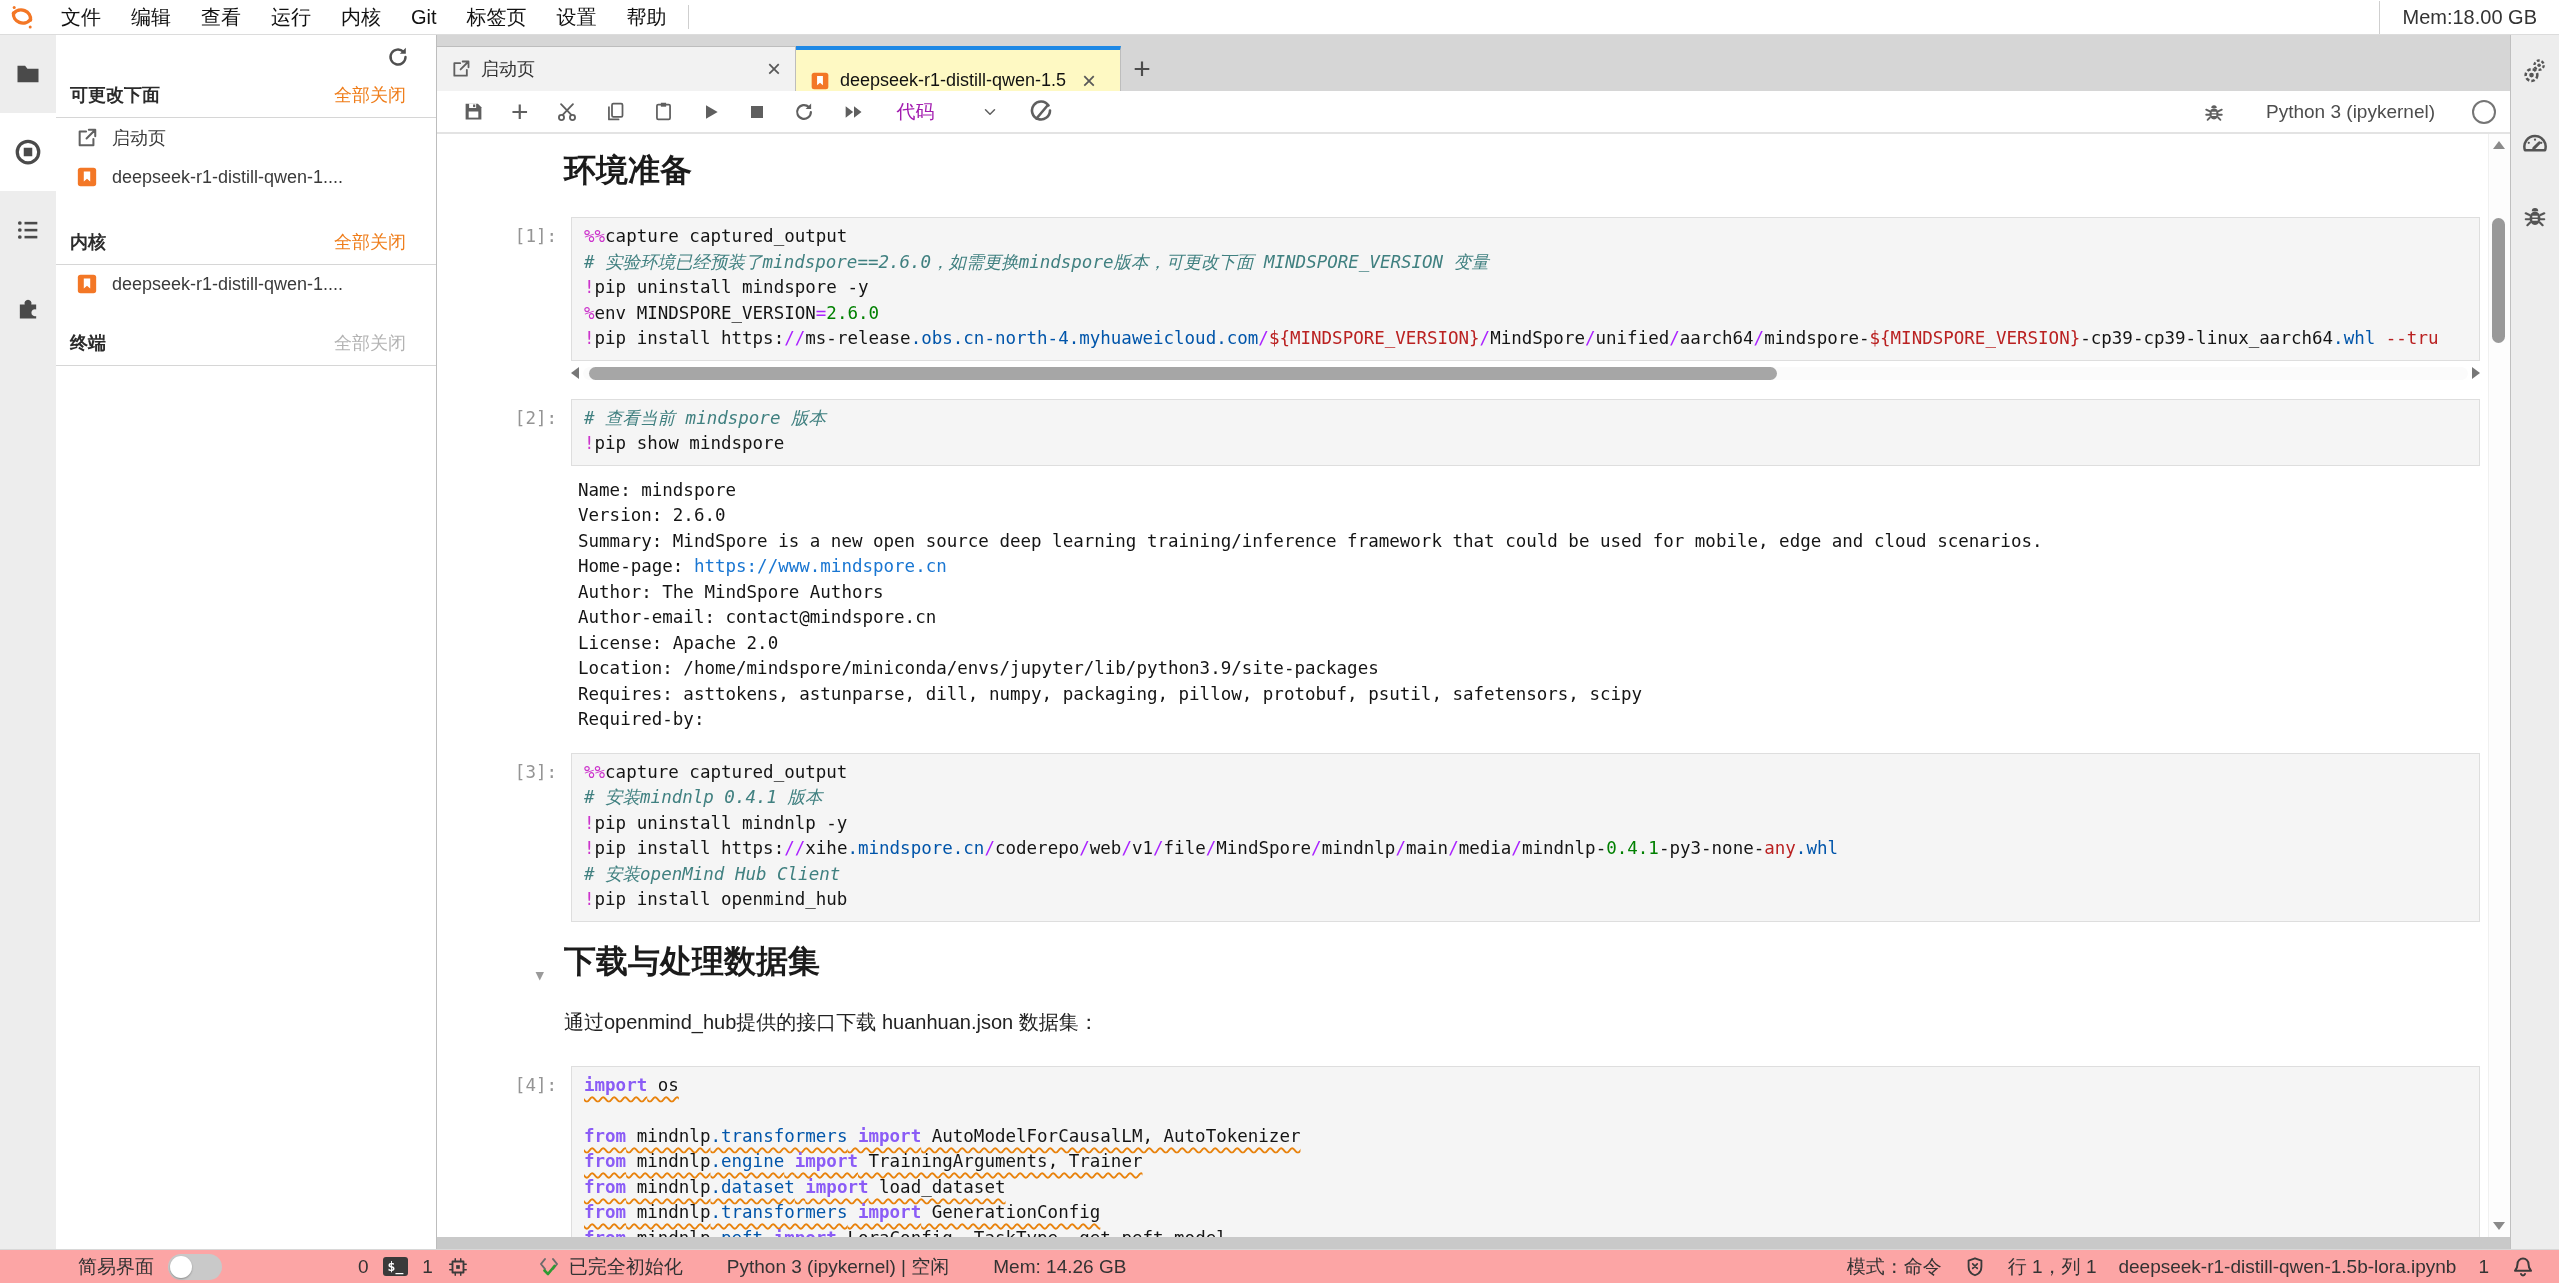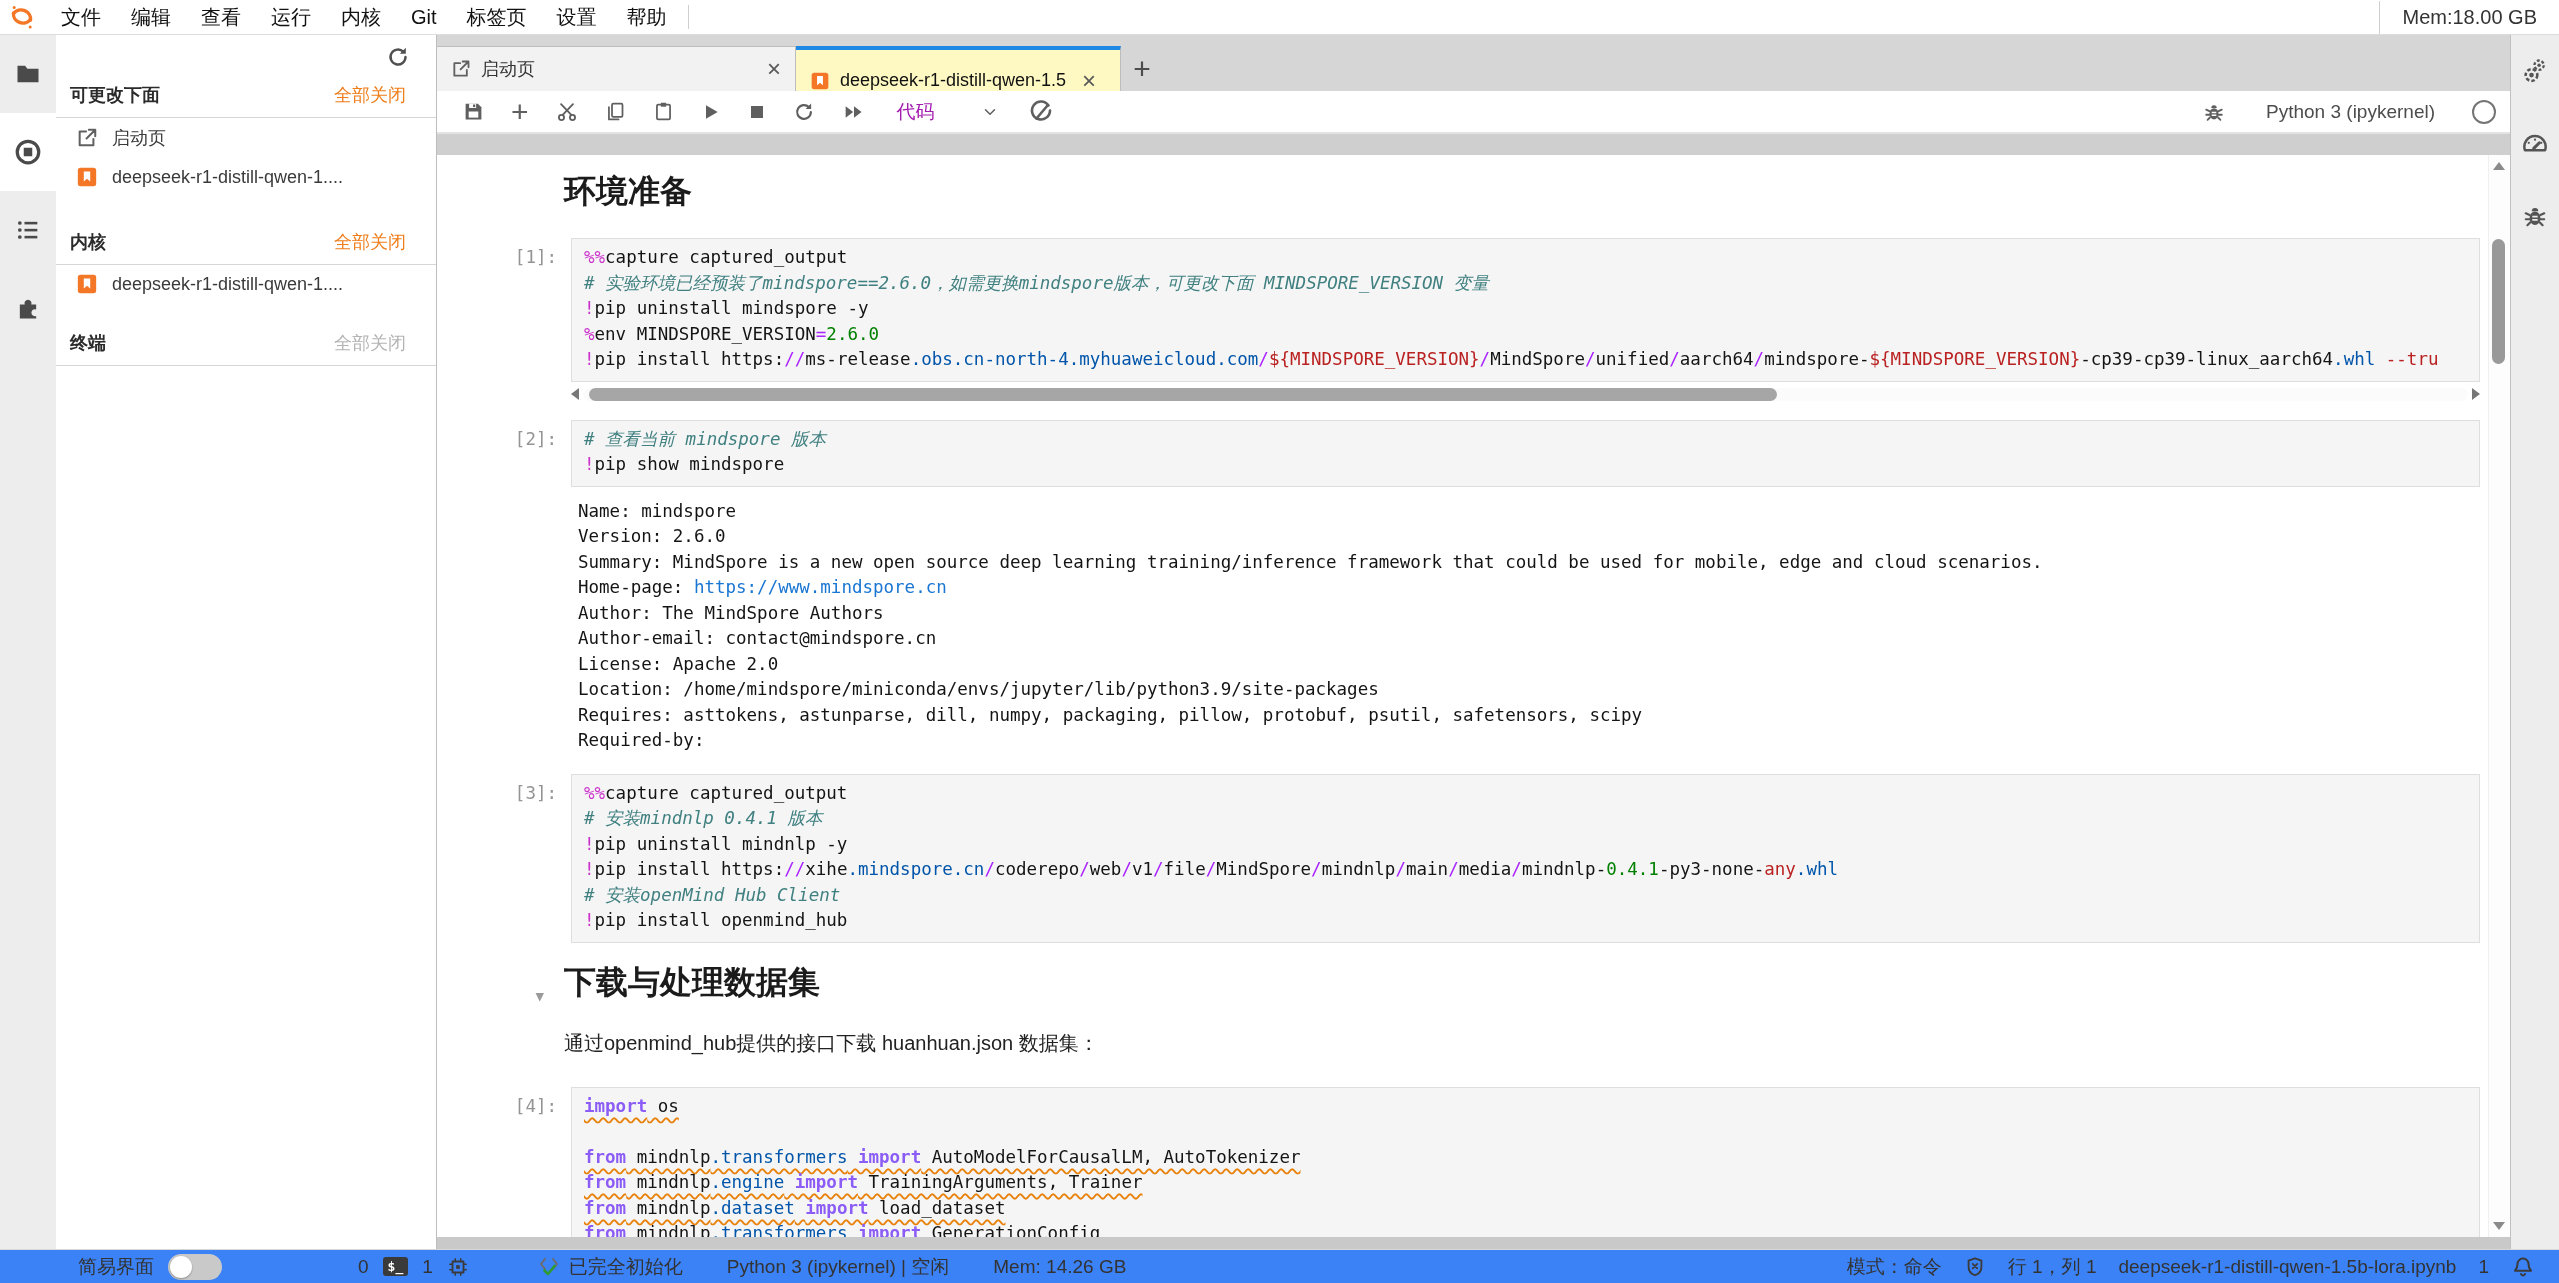--- a/index.html
+++ b/index.html
@@ -50,21 +50,21 @@
            font-size:30px;color:#4d4d4d;font-weight:300;}
 
   .toolbar{height:41px;background:#fff;border-bottom:2px solid #e3e3e3;display:flex;
            align-items:center;padding:0 14px 0 26px;gap:27px;}
   .tbtn{display:flex;align-items:center;justify-content:center;}
   .celltype{display:flex;align-items:center;gap:46px;font-size:19px;color:#a21caf;padding:2px 4px;}
   .tb-spacer{flex:1;}
   .kernel-name{font-size:19px;color:#4d4d4d;margin:0 10px 0 14px;}
   .kstatus{width:20px;height:20px;border:2px solid #757575;border-radius:50%;}
 
-  .body-row{flex:1;min-height:0;display:flex;background:#fff;margin-top:21px;}
+  .body-row{flex:1;min-height:0;display:flex;background:#fff;}
   .nb-content{flex:1;min-width:0;overflow:hidden;padding-right:8px;background:#fff;}
   .dockbottom{height:13px;background:#c9c9c9;}
 
   
   .vscroll{width:21px;background:#fdfdfd;border-left:1px solid #f0f0f0;position:relative;}
   .vs-up{position:absolute;top:7px;left:4px;width:0;height:0;
          border-left:6px solid transparent;border-right:6px solid transparent;
          border-bottom:8px solid #8a8a8a;}
   .vs-dn{position:absolute;bottom:7px;left:4px;width:0;height:0;
          border-left:6px solid transparent;border-right:6px solid transparent;
@@ -109,21 +109,21 @@
         border-left:8px solid #777;}
   .hs-track{flex:1;height:13px;background:#fbfbfb;border-radius:7px;position:relative;}
   .hs-thumb{position:absolute;left:6px;top:0;height:13px;width:63%;background:#a6a6a6;
             border-radius:7px;}
 
   
   .rightbar{width:48px;background:#ededed;border-left:1px solid #c0c0c0;display:flex;
             flex-direction:column;align-items:center;padding-top:22px;gap:44px;}
 
   
-  .statusbar{position:absolute;bottom:0;left:0;right:0;height:33px;background:#3b82f6;
+  .statusbar{position:absolute;bottom:0;left:0;right:0;height:33px;background:#fca5a5;
              border-top:1px solid #d8d8d8;display:flex;align-items:center;font-size:19px;
              color:#333;}
   .sb-left{display:flex;align-items:center;padding-left:78px;gap:14px;}
   .toggle{width:54px;height:26px;background:#c9c9c9;border-radius:13px;position:relative;}
   .toggle .knob{position:absolute;left:2px;top:2px;width:22px;height:22px;background:#fff;
                 border-radius:50%;box-shadow:0 1px 2px rgba(0,0,0,.3);}
   .term-badge{background:#3a3a3a;color:#fff;font-family:"DejaVu Sans Mono",monospace;
               font-size:13px;font-weight:bold;padding:3px 5px;border-radius:3px;line-height:13px;}
   .sb-gap-lg{width:108px;}
   .sb-gap-md{width:40px;}

